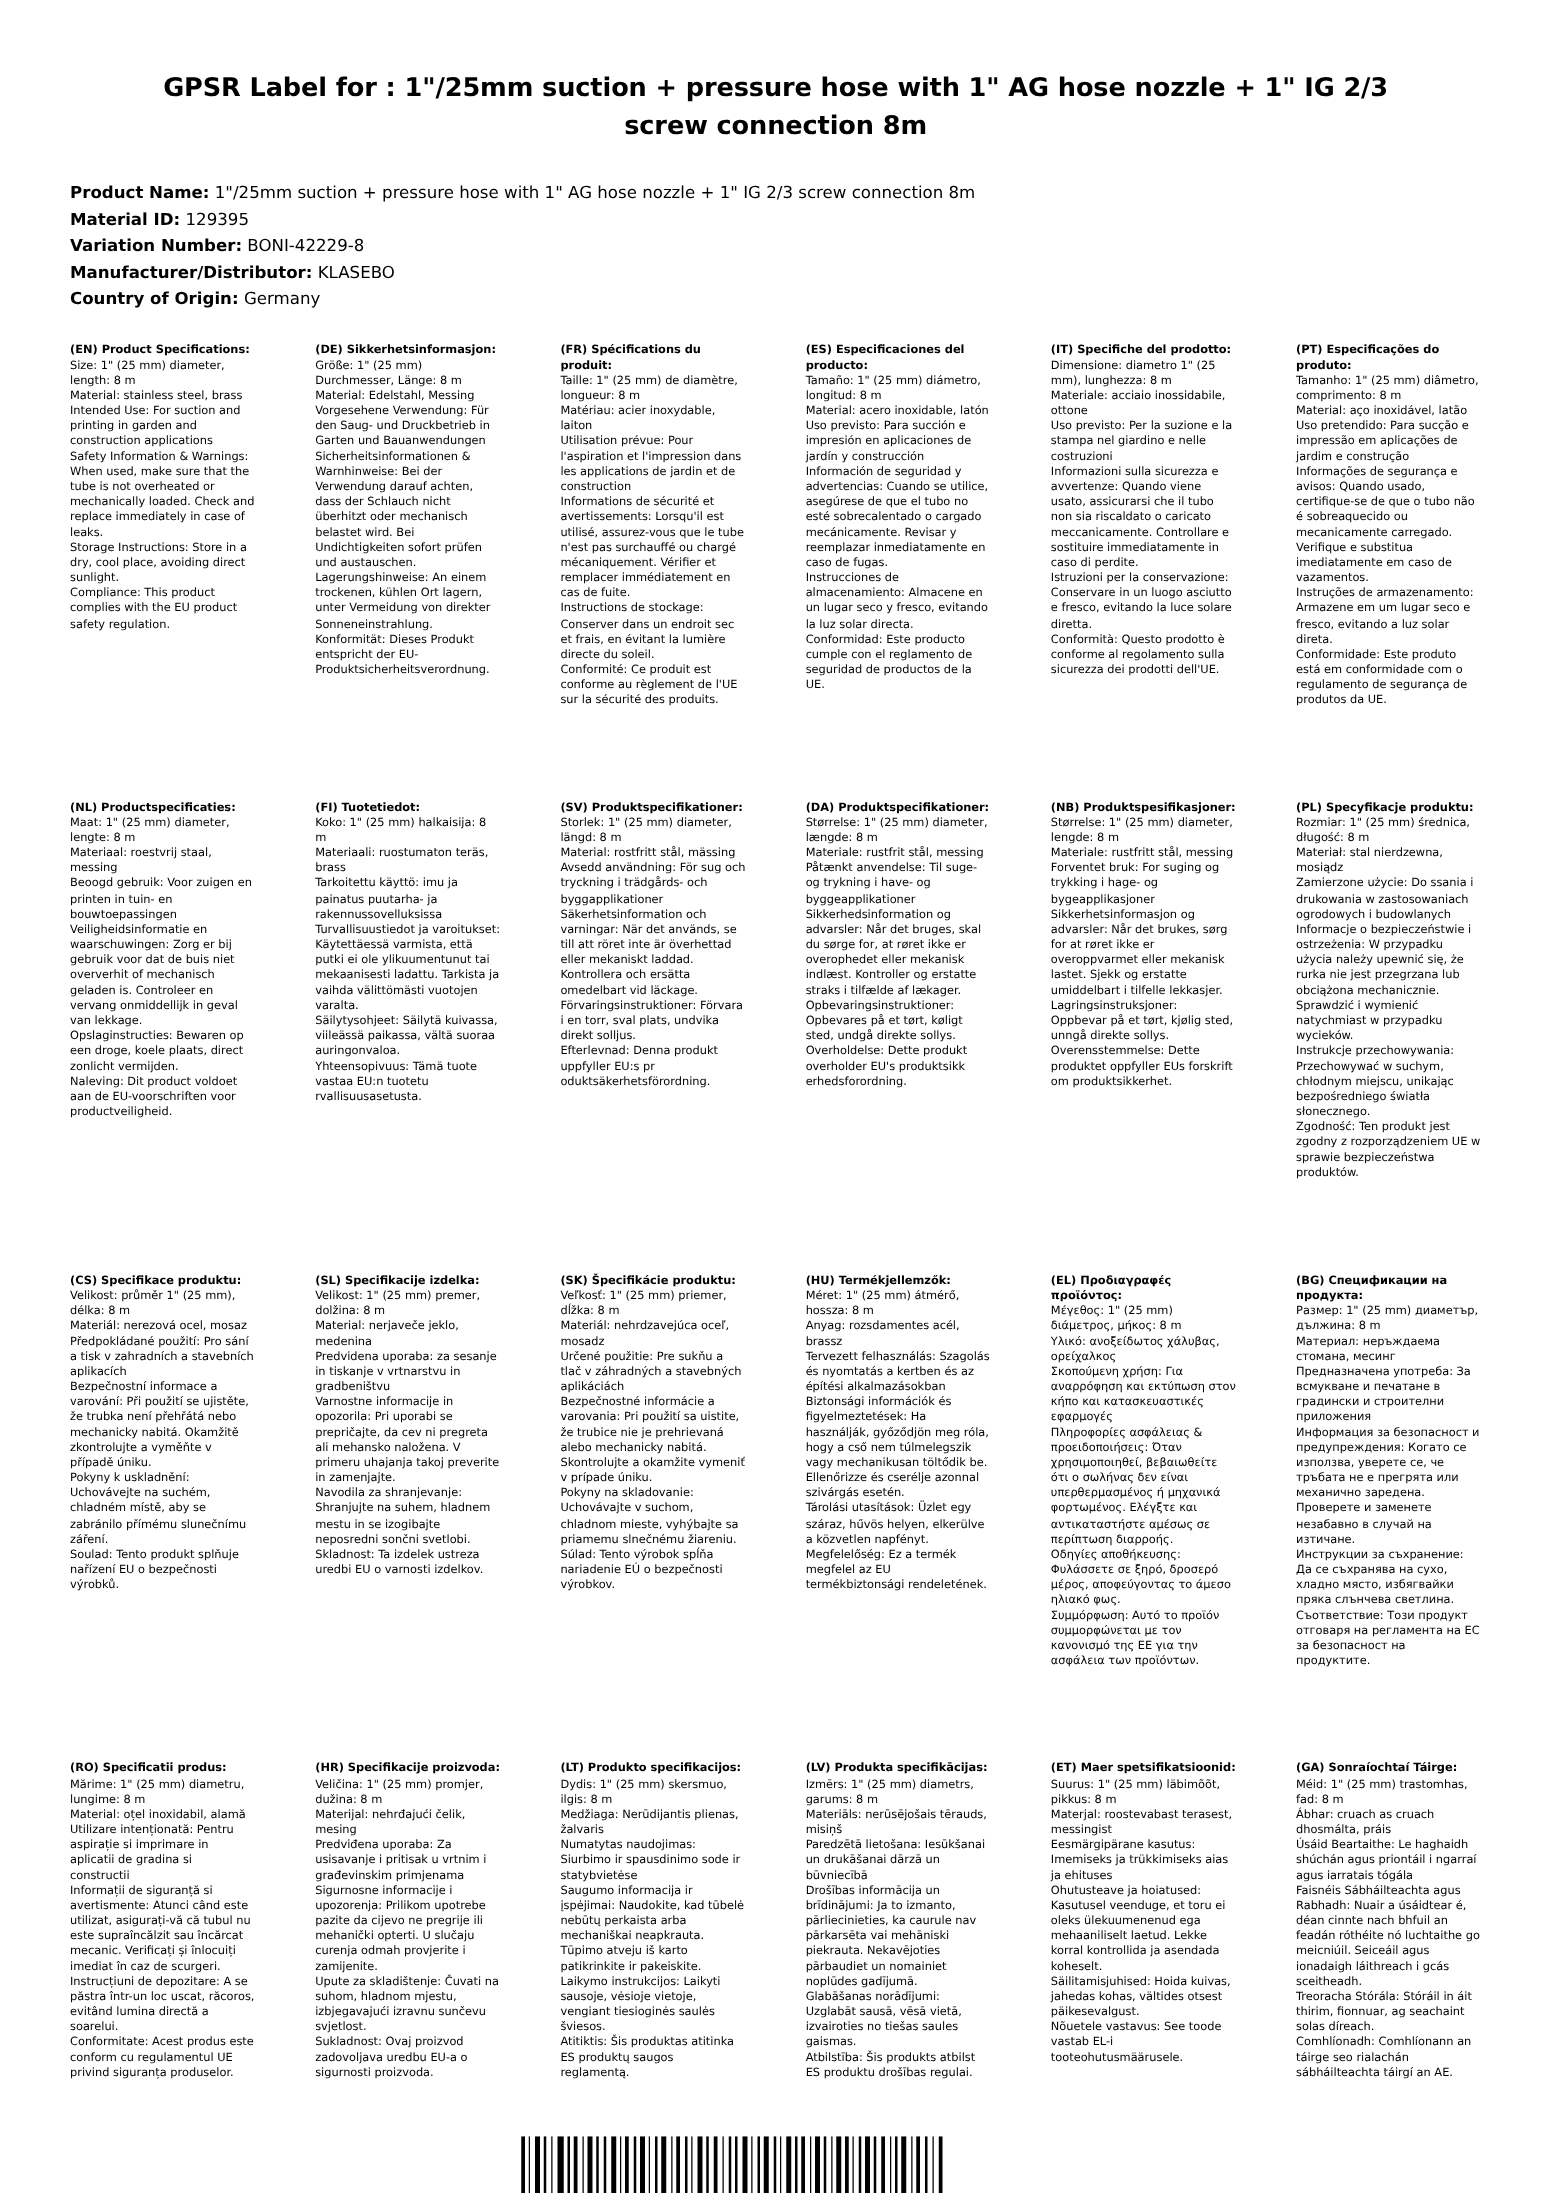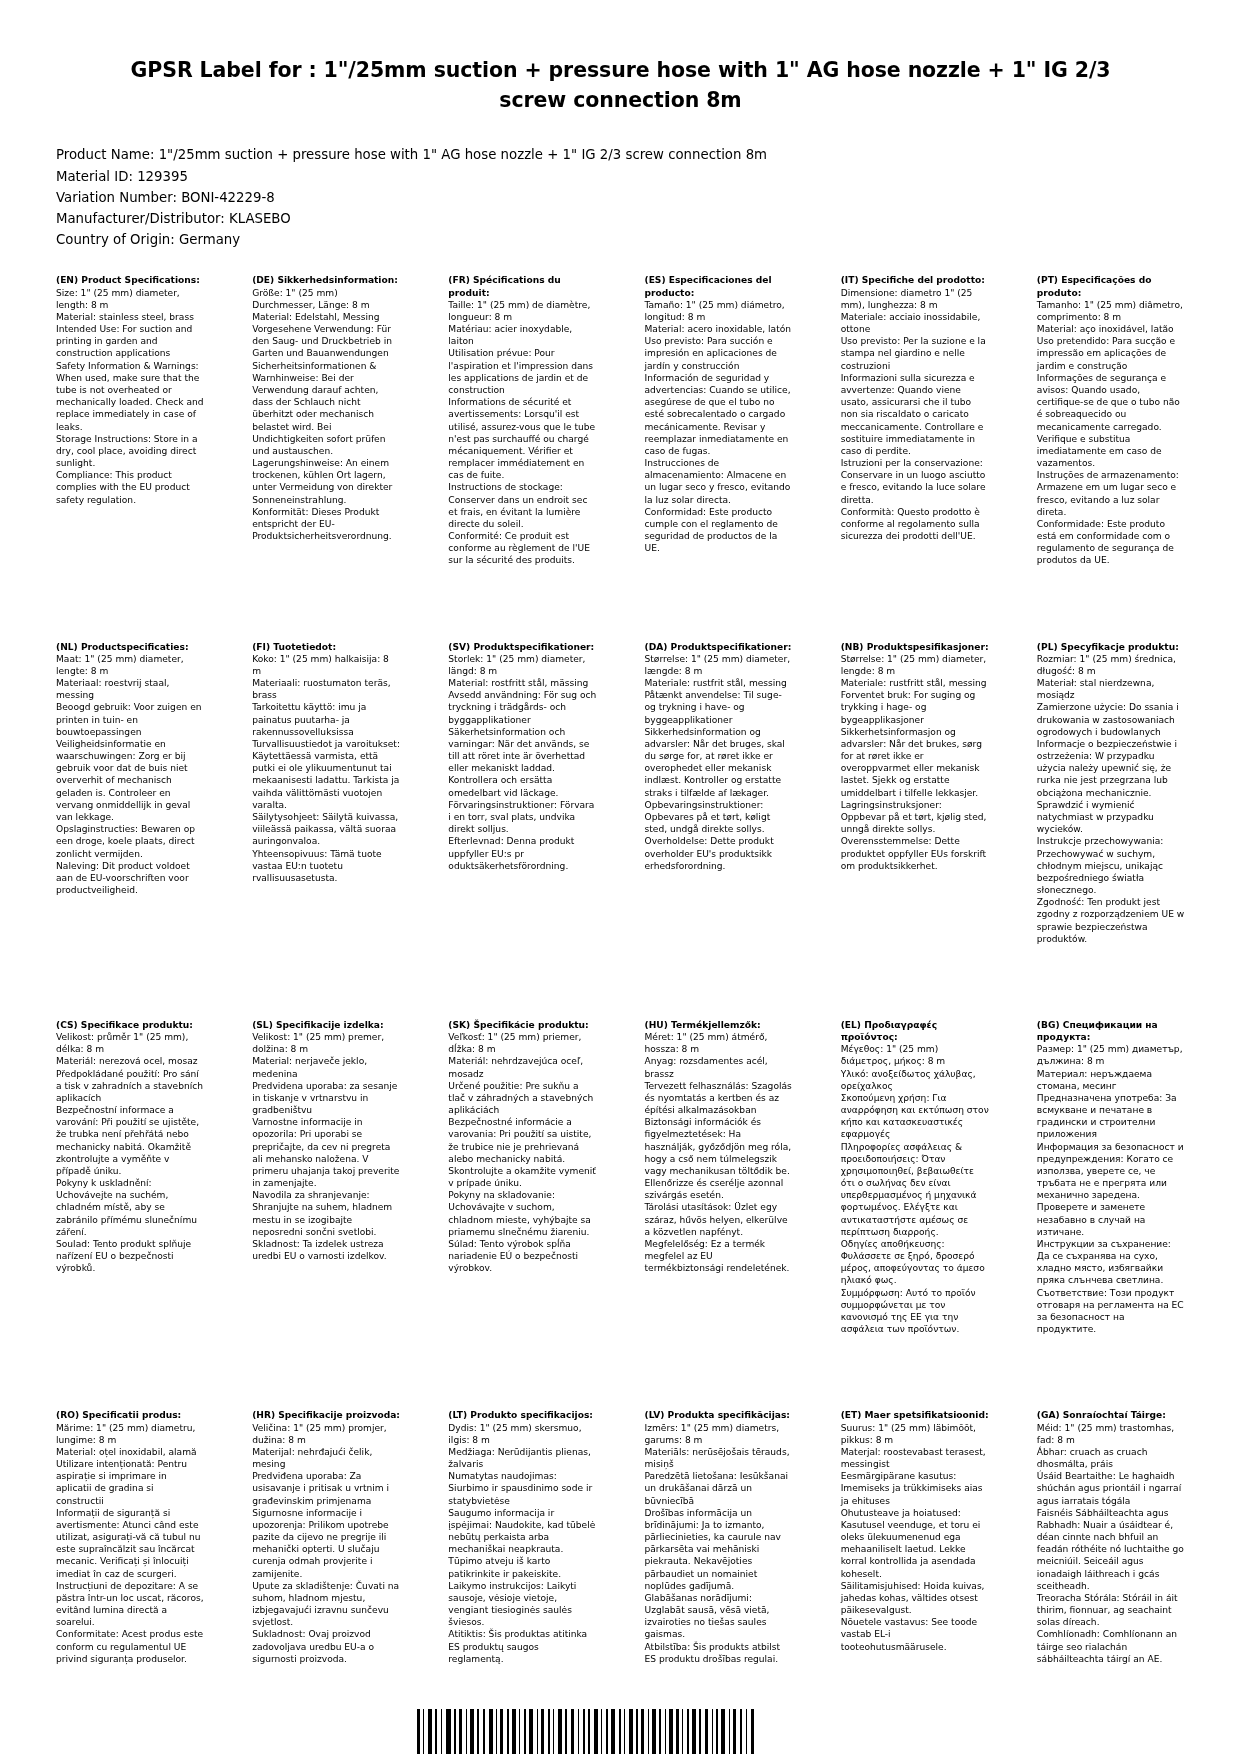--- a/index.html
+++ b/index.html
@@ -25,21 +25,21 @@
   }
   .meta {
     margin: 0 0 20px 0;
     font-size: 13.3px;
     line-height: 1.52;
   }
   .meta-row {
     margin-bottom: 1px;
   }
   .meta-label {
-    font-weight: normal;
+    font-weight: bold;
     text-align: right;
   }
   .meta-value {
     font-weight: normal;
   }
   .grid {
     display: grid;
     grid-template-columns: repeat(6, 1fr);
     column-gap: 14px;
     row-gap: 0px;
@@ -131,21 +131,21 @@
   <div class="cell">
     <span class="cell-title">(EN) Product Specifications:</span>
     <span class="cell-body">Size: 1" (25 mm) diameter, length: 8 m
 Material: stainless steel, brass
 Intended Use: For suction and printing in garden and construction applications
 Safety Information &amp; Warnings: When used, make sure that the tube is not overheated or mechanically loaded. Check and replace immediately in case of leaks.
 Storage Instructions: Store in a dry, cool place, avoiding direct sunlight.
 Compliance: This product complies with the EU product safety regulation.</span>
   </div>
   <div class="cell">
-    <span class="cell-title">(DE) Sikkerhedsinformation:</span>
+    <span class="cell-title">(DE) Sikkerhetsinformasjon:</span>
     <span class="cell-body">Größe: 1" (25 mm) Durchmesser, Länge: 8 m
 Material: Edelstahl, Messing
 Vorgesehene Verwendung: Für den Saug- und Druckbetrieb in Garten und Bauanwendungen
 Sicherheitsinformationen &amp; Warnhinweise: Bei der Verwendung darauf achten, dass der Schlauch nicht überhitzt oder mechanisch belastet wird. Bei Undichtigkeiten sofort prüfen und austauschen.
 Lagerungshinweise: An einem trockenen, kühlen Ort lagern, unter Vermeidung von direkter Sonneneinstrahlung.
 Konformität: Dieses Produkt entspricht der EU-Produktsicherheitsverordnung.</span>
   </div>
   <div class="cell">
     <span class="cell-title">(FR) Spécifications du produit:</span>
     <span class="cell-body">Taille: 1" (25 mm) de diamètre, longueur: 8 m

